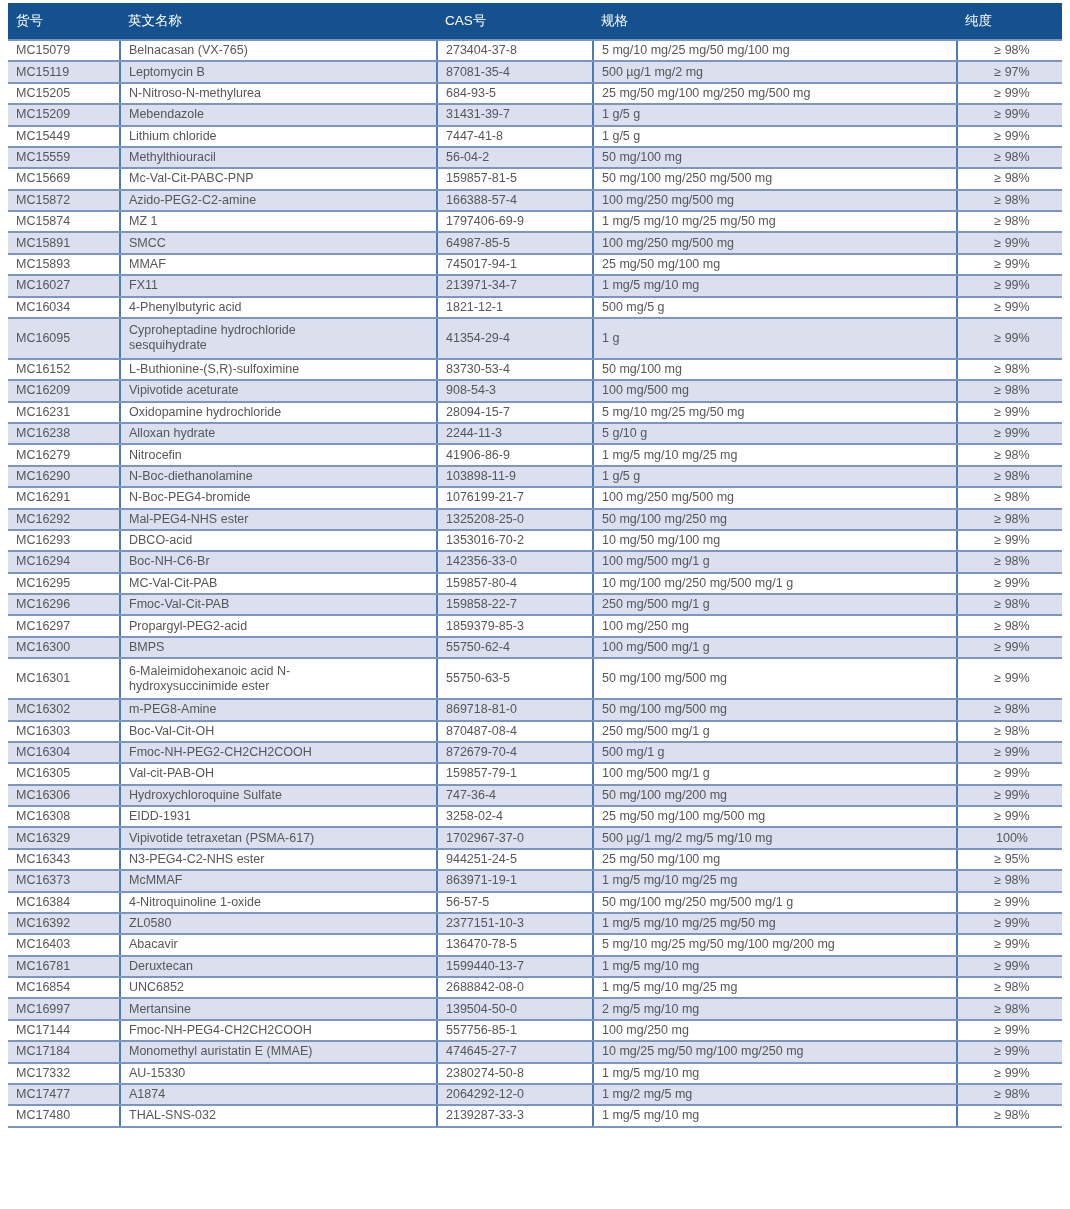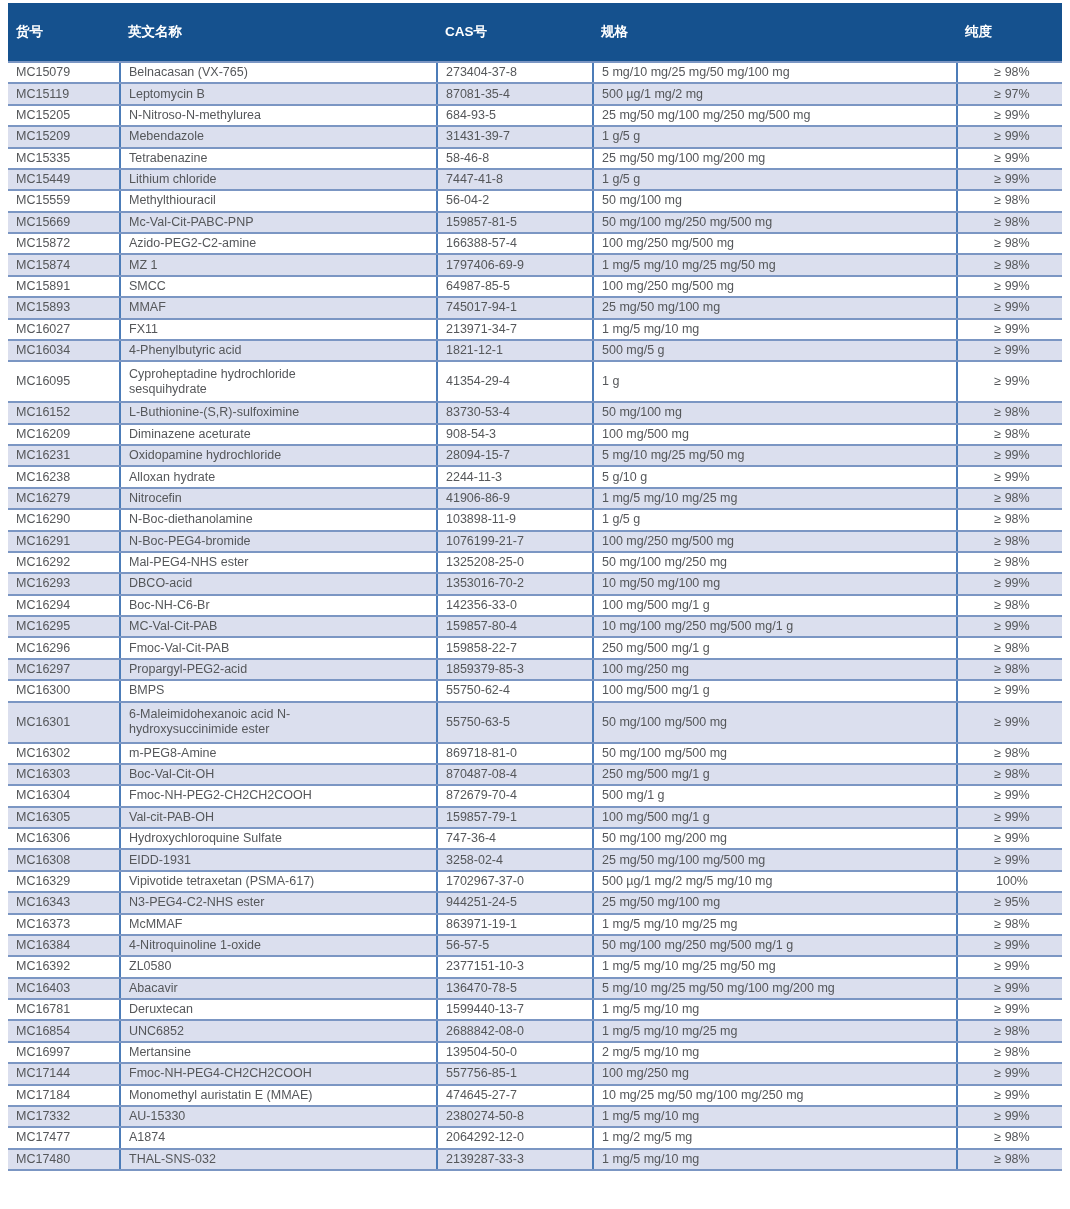--- a/index.html
+++ b/index.html
@@ -32,23 +32,23 @@
   col.c-item   { width: 112px; }
   col.c-name   { width: 317px; }
   col.c-cas    { width: 156px; }
   col.c-spec   { width: 364px; }
   col.c-purity { width: 105px; }
 
   thead th {
     background: var(--header-bg);
     color: var(--header-text);
     font-size: 13.5px;
-    font-weight: bold;
+    font-weight: normal;
     text-align: left;
-    padding: 21px 8px;
+    padding: 10px 8px;
     line-height: 16px;
     border-bottom: 2px solid var(--h-border);
     white-space: nowrap;
   }
   thead th.center { text-align: left; }
 
   tbody td {
     font-size: 12.5px;
     color: var(--body-text);
     line-height: 15px;
@@ -109,27 +109,20 @@
           <td class="center">≥ 99%</td>
         </tr>
         <tr>
           <td>MC15209</td>
           <td class="name-cell"><span class="name-wrap">Mebendazole</span></td>
           <td>31431-39-7</td>
           <td>1 g/5 g</td>
           <td class="center">≥ 99%</td>
         </tr>
         <tr>
-          <td>MC15335</td>
-          <td class="name-cell"><span class="name-wrap">Tetrabenazine</span></td>
-          <td>58-46-8</td>
-          <td>25 mg/50 mg/100 mg/200 mg</td>
-          <td class="center">≥ 99%</td>
-        </tr>
-        <tr>
           <td>MC15449</td>
           <td class="name-cell"><span class="name-wrap">Lithium chloride</span></td>
           <td>7447-41-8</td>
           <td>1 g/5 g</td>
           <td class="center">≥ 99%</td>
         </tr>
         <tr>
           <td>MC15559</td>
           <td class="name-cell"><span class="name-wrap">Methylthiouracil</span></td>
           <td>56-04-2</td>
@@ -194,21 +187,21 @@
         </tr>
         <tr>
           <td>MC16152</td>
           <td class="name-cell"><span class="name-wrap">L-Buthionine-(S,R)-sulfoximine</span></td>
           <td>83730-53-4</td>
           <td>50 mg/100 mg</td>
           <td class="center">≥ 98%</td>
         </tr>
         <tr>
           <td>MC16209</td>
-          <td class="name-cell"><span class="name-wrap">Diminazene aceturate</span></td>
+          <td class="name-cell"><span class="name-wrap">Vipivotide aceturate</span></td>
           <td>908-54-3</td>
           <td>100 mg/500 mg</td>
           <td class="center">≥ 98%</td>
         </tr>
         <tr>
           <td>MC16231</td>
           <td class="name-cell"><span class="name-wrap">Oxidopamine hydrochloride</span></td>
           <td>28094-15-7</td>
           <td>5 mg/10 mg/25 mg/50 mg</td>
           <td class="center">≥ 99%</td>

